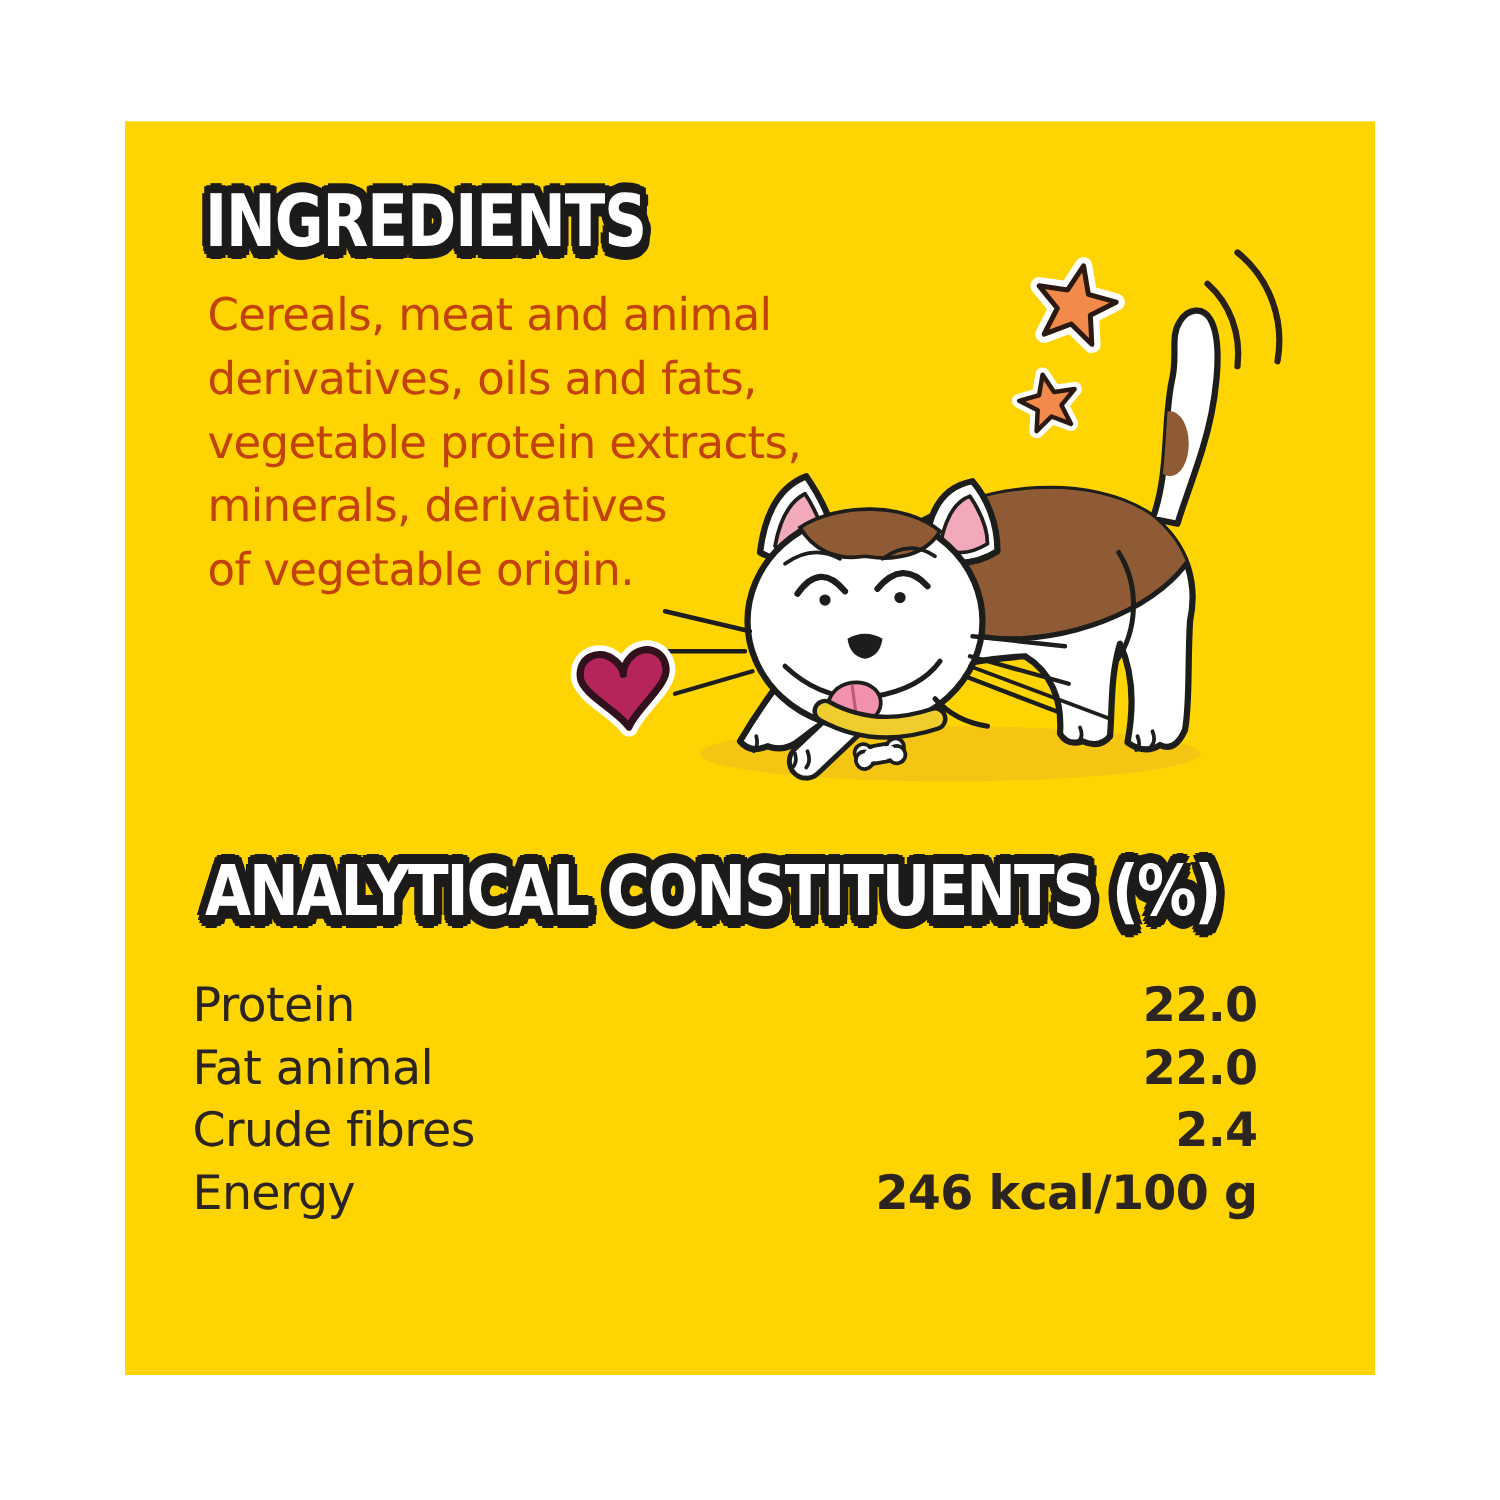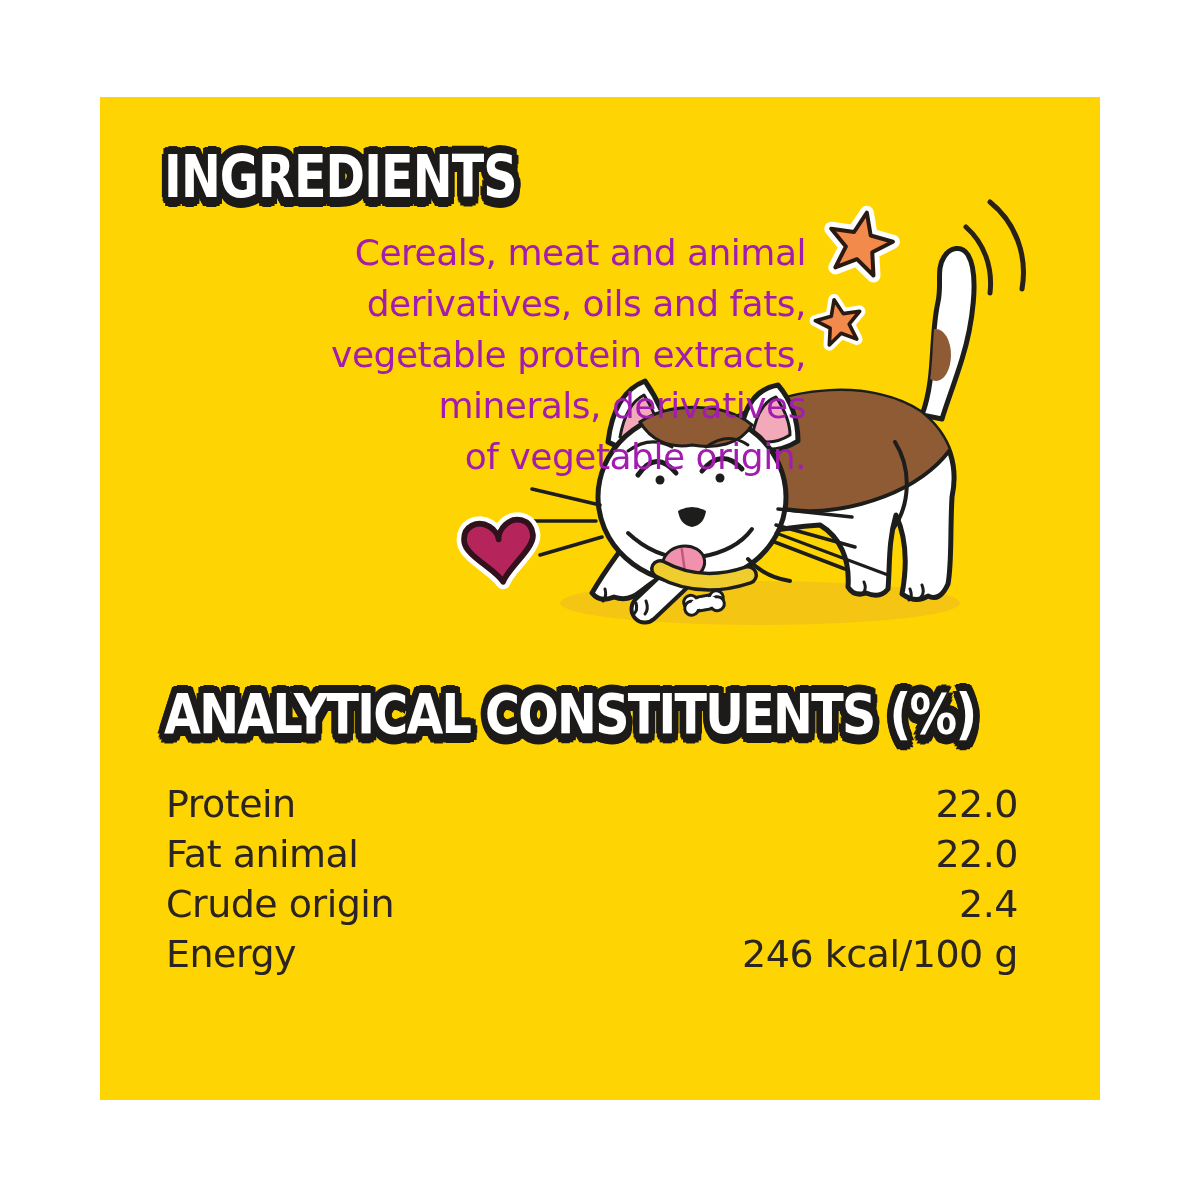--- a/index.html
+++ b/index.html
@@ -18,27 +18,27 @@
     text-shadow:
       -6px -6px 0 #1c1b19, 6px -6px 0 #1c1b19, -6px 6px 0 #1c1b19, 6px 6px 0 #1c1b19,
       -8px 0 0 #1c1b19, 8px 0 0 #1c1b19, 0 -8px 0 #1c1b19, 0 8px 0 #1c1b19,
       -7px 4px 0 #1c1b19, 7px 4px 0 #1c1b19, -4px -7px 0 #1c1b19, 4px -7px 0 #1c1b19,
       -4px 9px 0 #1c1b19, 0 10px 0 #1c1b19, 4px 9px 0 #1c1b19, 7px 7px 0 #1c1b19;
   }
   .ingredients-title{left:64px;top:46px;font-size:58px;letter-spacing:-1px;transform:scaleX(0.82);}
   .analytical-title{left:64px;top:584px;font-size:56px;letter-spacing:-2px;transform:scaleX(0.85);}
   .ingredients-text{
     position:absolute;left:66px;top:130px;width:640px;margin:0;
-    font-size:36px;line-height:51px;letter-spacing:-0.5px;color:#a21caf;white-space:pre-line;text-align:right;
+    font-size:36px;line-height:51px;letter-spacing:-0.5px;color:#c2410c;white-space:pre-line;
   }
-  .constituents{position:absolute;left:66px;top:682px;width:852px;}
+  .constituents{position:absolute;left:54px;top:682px;width:852px;}
   .c-row{display:flex;justify-content:space-between;align-items:center;height:50px;
     font-size:38px;letter-spacing:-0.5px;color:#2b2420;}
   .c-label{text-align:left;}
-  .c-value{}
+  .c-value{font-weight:bold;}
 </style>
 </head>
 <body>
 
 <div class="label">
 
   <svg class="illus" viewBox="0 0 1000 1003" aria-hidden="true">
     <defs>
       <path id="star" d="M0,-33 L8.5,-11.5 L31.5,-10 L13.5,4.5 L19.5,27 L0,14.5 L-19.5,27 L-13.5,4.5 L-31.5,-10 L-8.5,-11.5 Z"></path>
       <path id="heart" d="M0,26 C-6,14 -30,0 -30,-12 C-30,-26 -16,-30 -7,-23 C-3,-20 0,-15 0,-11 C0,-15 3,-20 7,-23 C16,-30 30,-26 30,-12 C30,0 6,14 0,26 Z"></path>
@@ -155,21 +155,21 @@
   <div class="constituents">
     <div class="c-row">
       <span class="c-label">Protein</span>
       <span class="c-value">22.0</span>
     </div>
     <div class="c-row">
       <span class="c-label">Fat animal</span>
       <span class="c-value">22.0</span>
     </div>
     <div class="c-row">
-      <span class="c-label">Crude origin</span>
+      <span class="c-label">Crude fibres</span>
       <span class="c-value">2.4</span>
     </div>
     <div class="c-row">
       <span class="c-label">Energy</span>
       <span class="c-value">246 kcal/100 g</span>
     </div>
   </div>
 
 </div>
 

